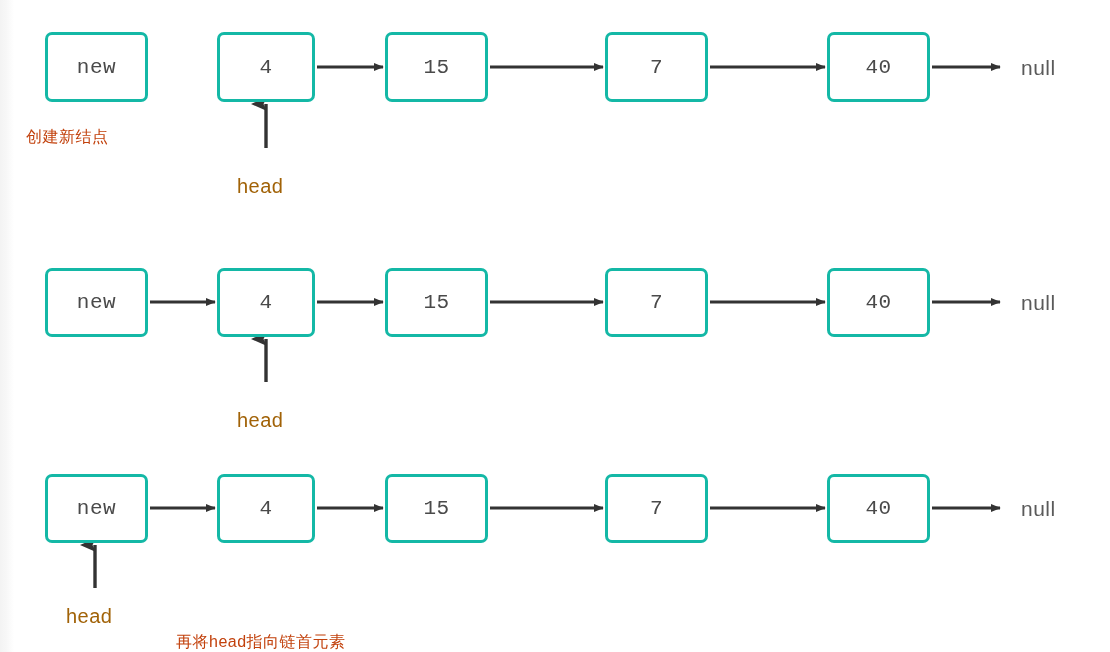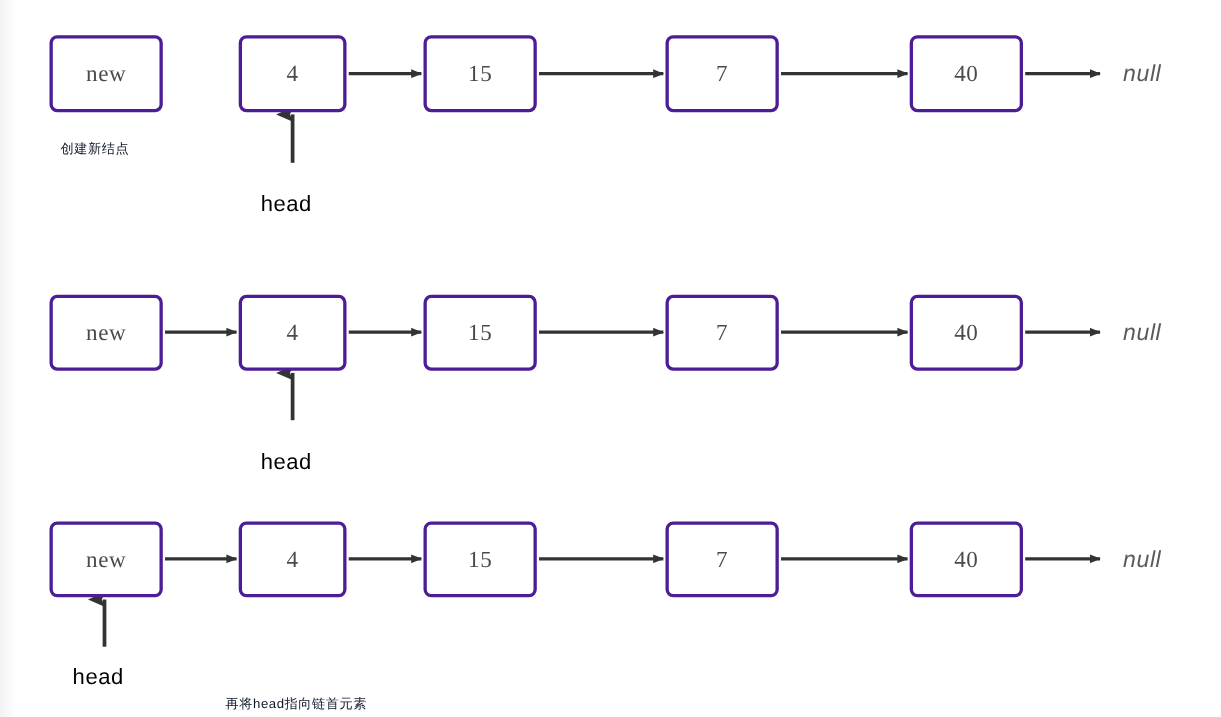--- a/index.html
+++ b/index.html
@@ -32,54 +32,52 @@
   }
   .row {
     position: absolute;
     left: 0;
     width: 1110px;
     height: 0;
   }
   .node {
     position: absolute;
     box-sizing: border-box;
-    border: 3px solid #4c1d95;
+    border: 3px solid #14b8a6;
     border-radius: 7px;
     background: #ffffff;
     display: flex;
     align-items: center;
     justify-content: center;
     color: #4a4a4a;
     font-size: 21px;
     letter-spacing: 0.5px;
-    font-family: Liberation Serif, serif;
+    font-family: Liberation Mono, monospace;
   }
   .null-label {
     position: absolute;
     color: #5a5a5a;
     font-size: 21px;
     letter-spacing: 0.5px;
     white-space: nowrap;
-    font-style: italic;
   }
   .ptr-label {
     position: absolute;
-    color: #000000;
+    color: #a16207;
     font-size: 20px;
     letter-spacing: 0.5px;
     white-space: nowrap;
   }
   .caption {
     position: absolute;
-    color: #0f172a;
-    font-size: 12px;
+    color: #c2410c;
+    font-size: 16px;
     letter-spacing: 0.5px;
     white-space: nowrap;
     font-family: "Liberation Sans", "DejaVu Sans", sans-serif;
-    margin-left: 29px;
   }
   svg.arrow-layer {
     position: absolute;
     left: 0;
     top: 0;
     width: 1110px;
     height: 652px;
     pointer-events: none;
   }
 </style>

